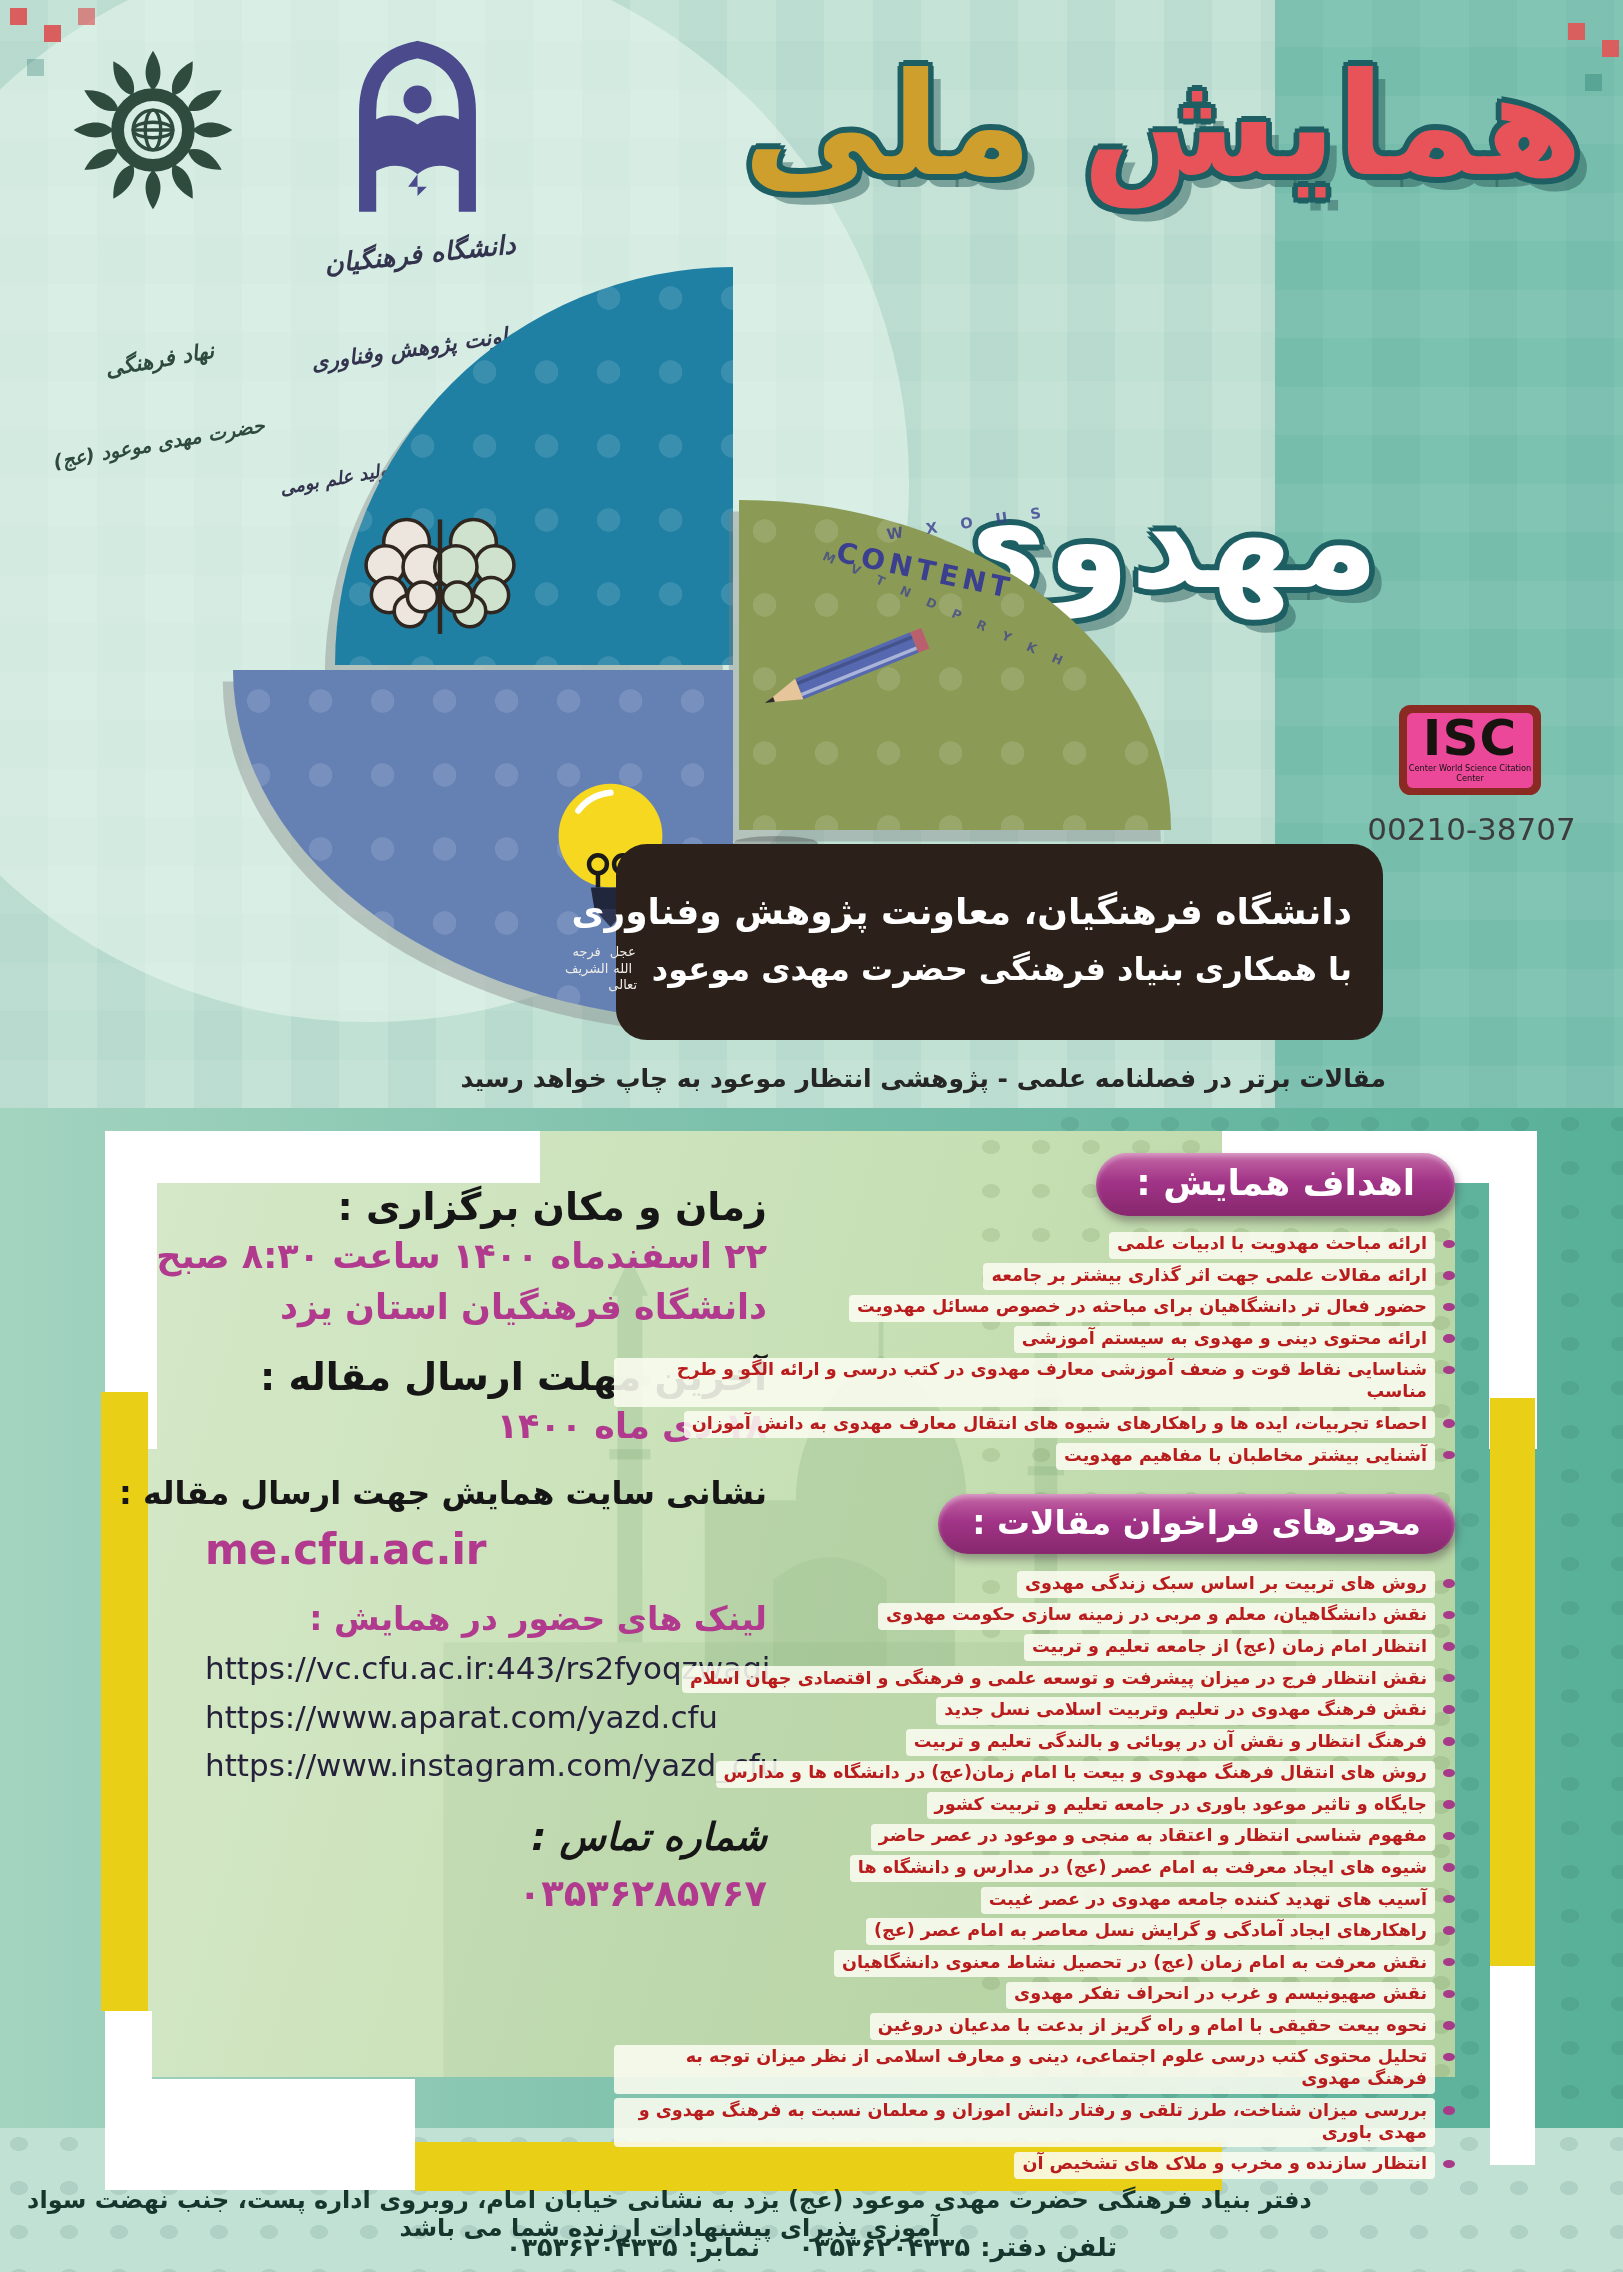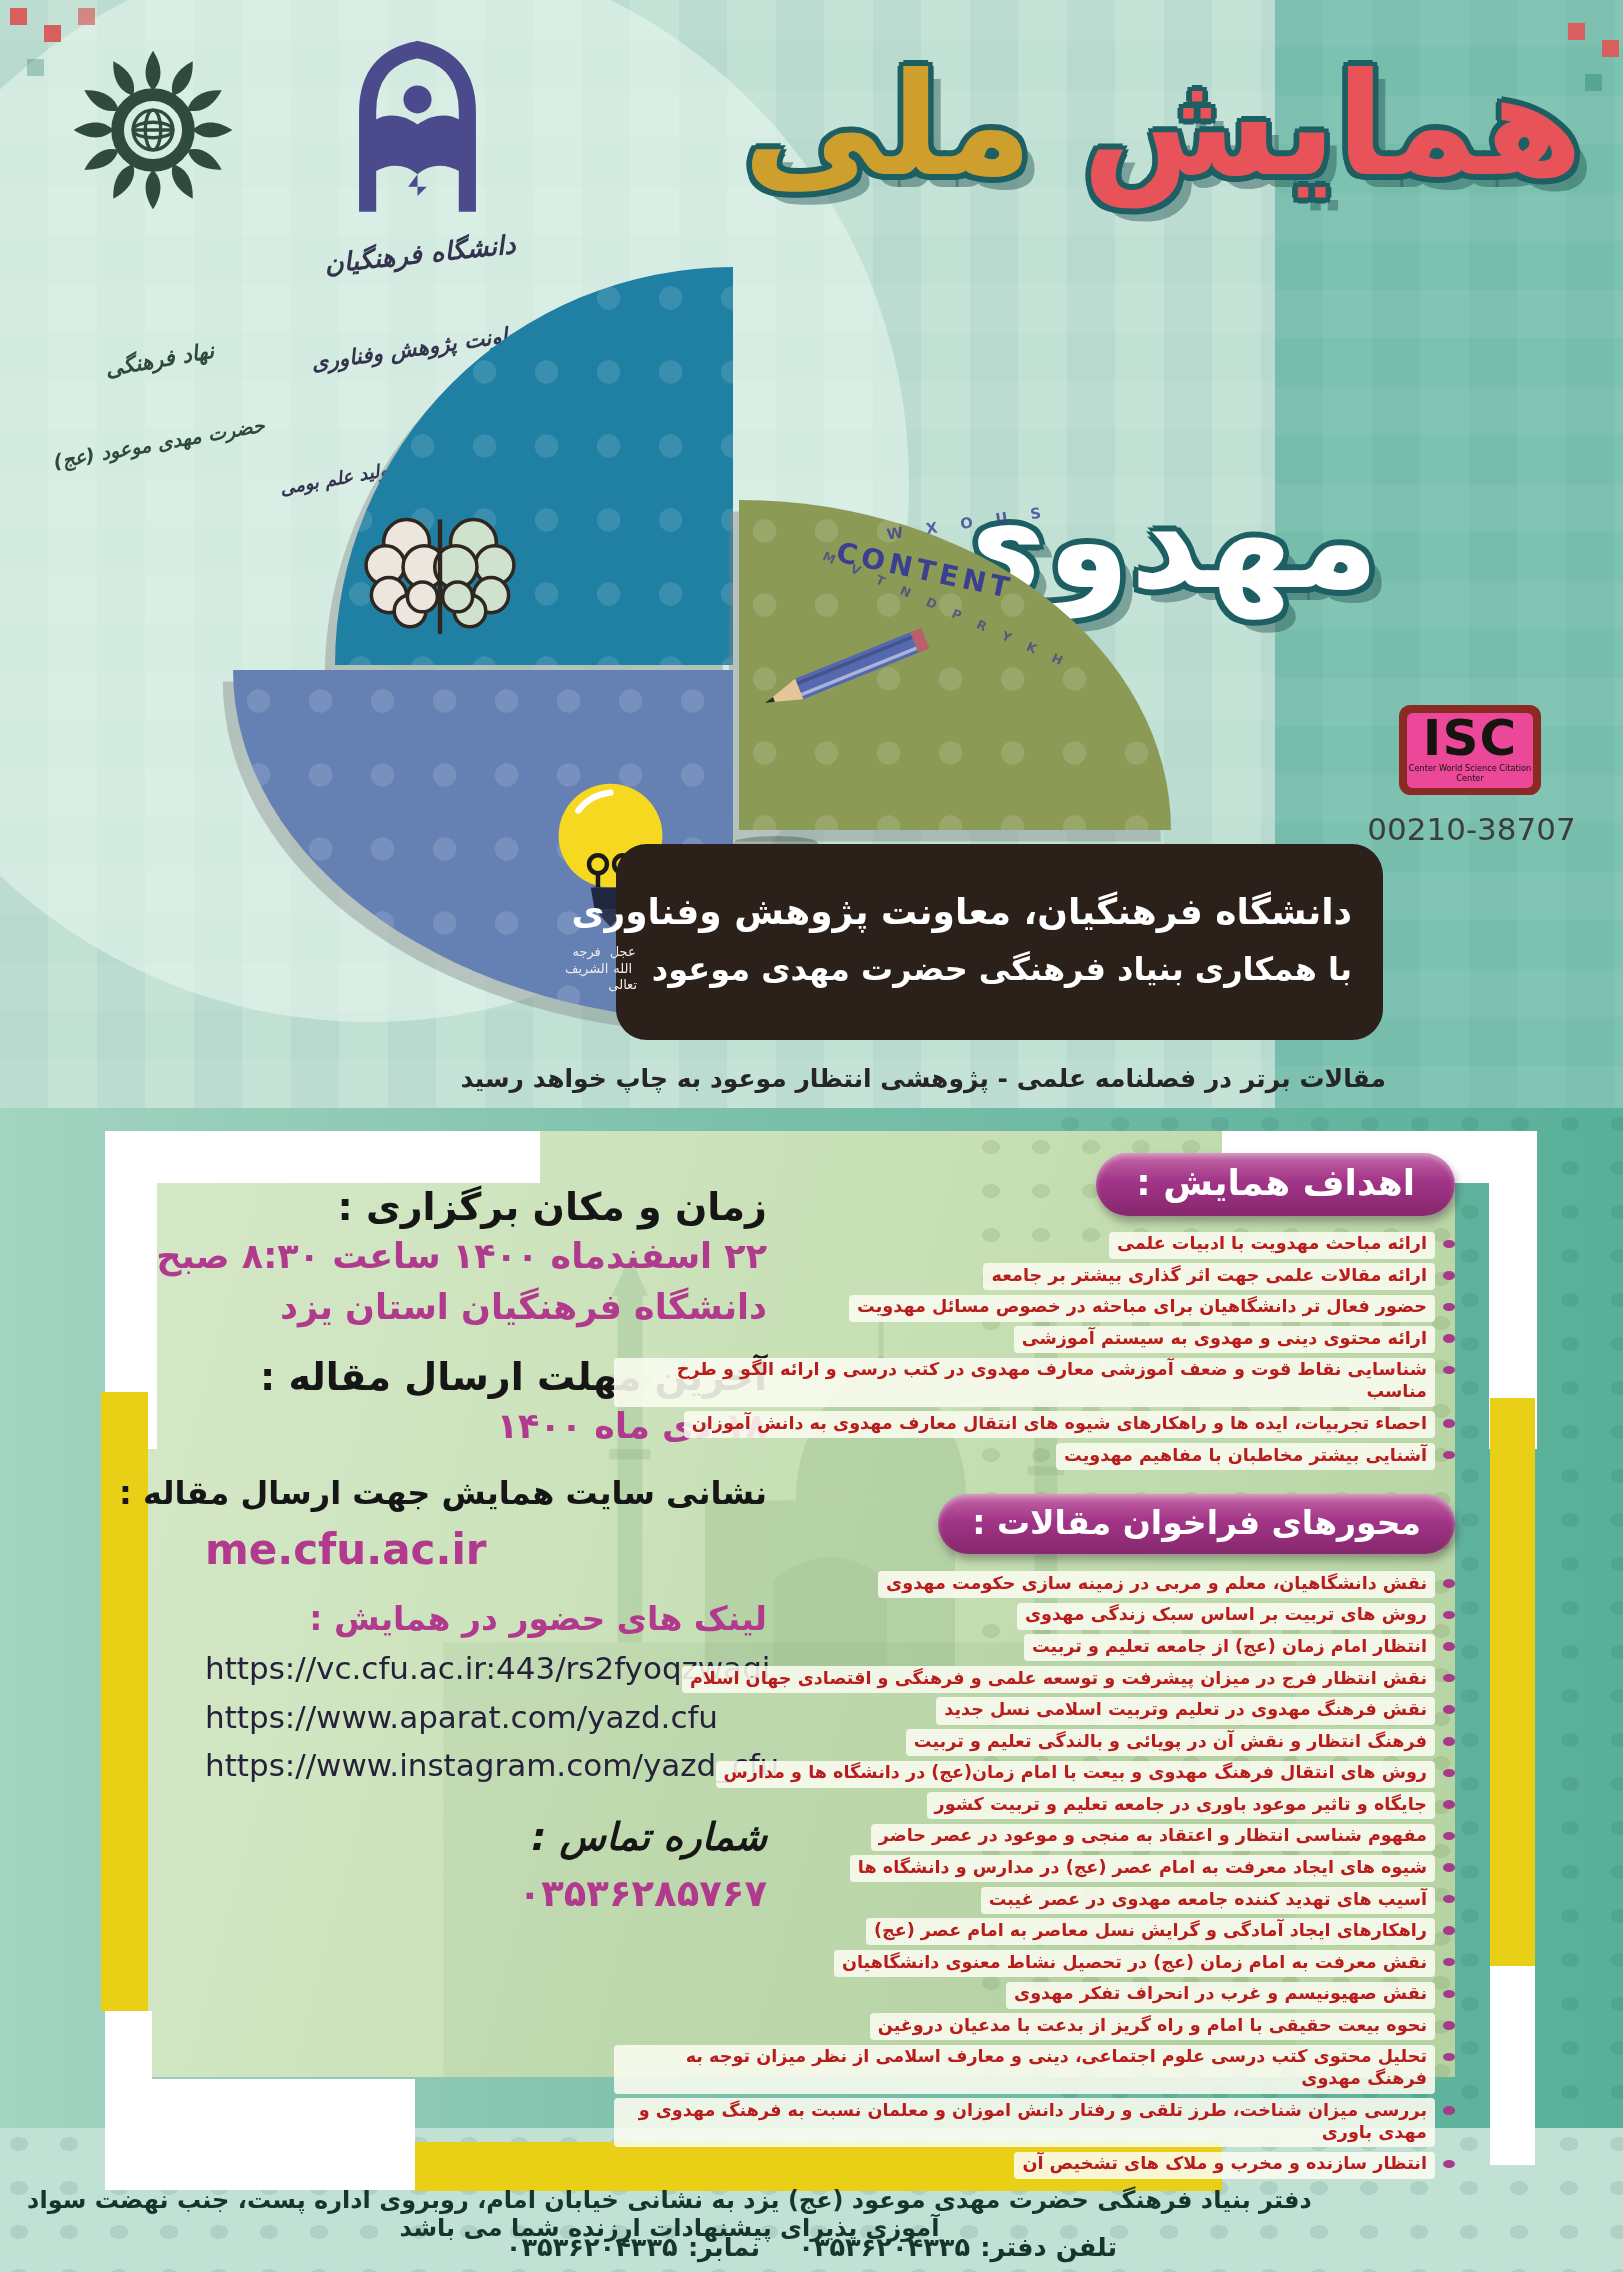--- a/index.html
+++ b/index.html
@@ -329,25 +329,25 @@
     <div class="titem">
         <span class="bullet"></span>
         <span class="t">آشنایی بیشتر مخاطبان با مفاهیم مهدویت</span>
       </div>
 
     <div>
       <span class="pill pill2">محورهای فراخوان مقالات :</span>
     </div>
     <div class="titem">
         <span class="bullet"></span>
+        <span class="t">روش های تربیت بر اساس سبک زندگی مهدوی</span>
+      </div>
+    <div class="titem">
+        <span class="bullet"></span>
         <span class="t">نقش دانشگاهیان، معلم و مربی در زمینه سازی حکومت مهدوی</span>
-      </div>
-    <div class="titem">
-        <span class="bullet"></span>
-        <span class="t">روش های تربیت بر اساس سبک زندگی مهدوی</span>
       </div>
     <div class="titem">
         <span class="bullet"></span>
         <span class="t">انتظار امام زمان (عج) از جامعه تعلیم و تربیت</span>
       </div>
     <div class="titem">
         <span class="bullet"></span>
         <span class="t">نقش انتظار فرج در میزان پیشرفت و توسعه علمی و فرهنگی و اقتصادی جهان اسلام</span>
       </div>
     <div class="titem">

